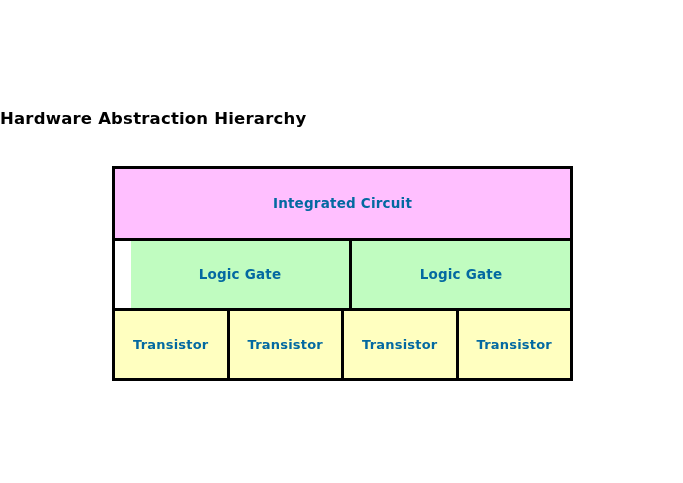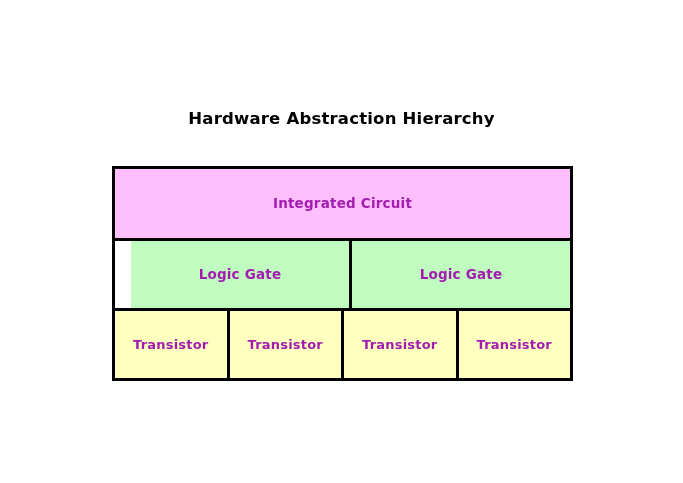--- a/index.html
+++ b/index.html
@@ -21,21 +21,20 @@
     top: 0;
     width: 683px;
     height: 483px;
   }
 
   #diagram-title {
     position: absolute;
     left: 0;
     top: 108px;
     width: 683px;
-    text-align: center;
     font-size: 16.5px;
     font-weight: 600;
     letter-spacing: 0.2px;
     color: #000000;
     line-height: 22px;
     white-space: nowrap;
   }
 
   
   #hierarchy {
@@ -64,21 +63,21 @@
 
   .tier-gate, .tier-tx {
     border-top: 3px solid #000000;
   }
 
   .cell {
     box-sizing: border-box;
     display: flex;
     align-items: center;
     justify-content: center;
-    color: #a21caf;
+    color: #0369a1;
     font-size: 13.5px;
     font-weight: 600;
     letter-spacing: 0.2px;
     white-space: nowrap;
     overflow: hidden;
   }
 
   .cell + .cell {
     border-left: 3px solid #000000;
   }

